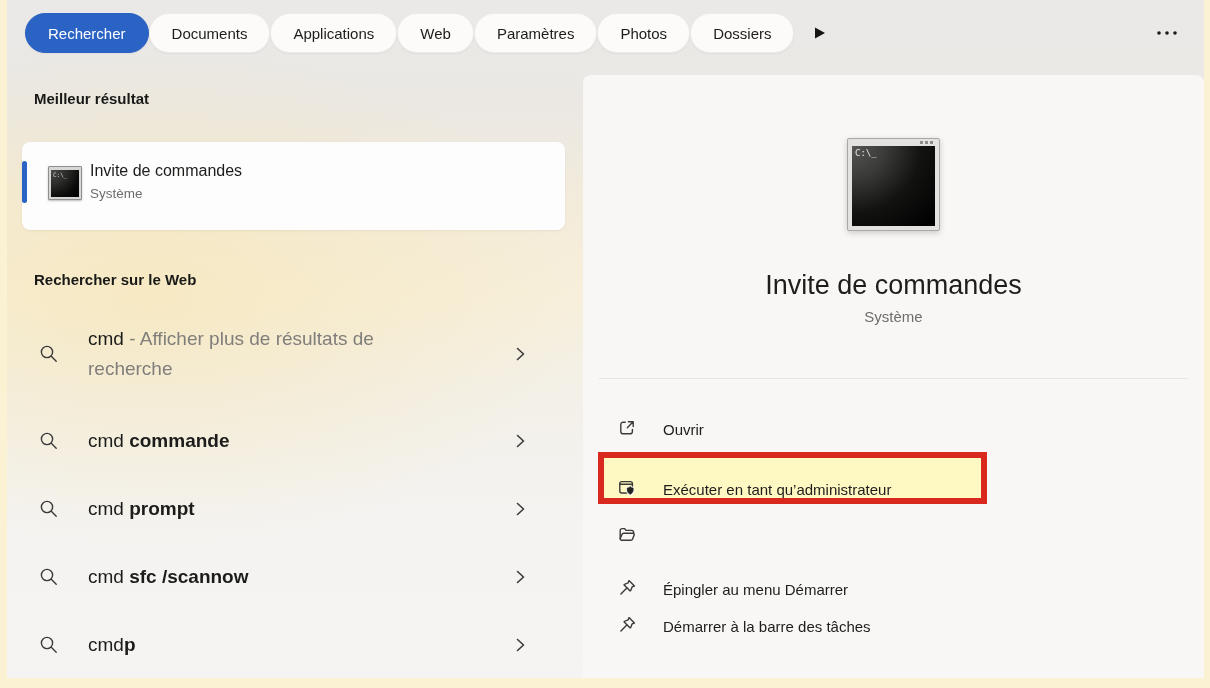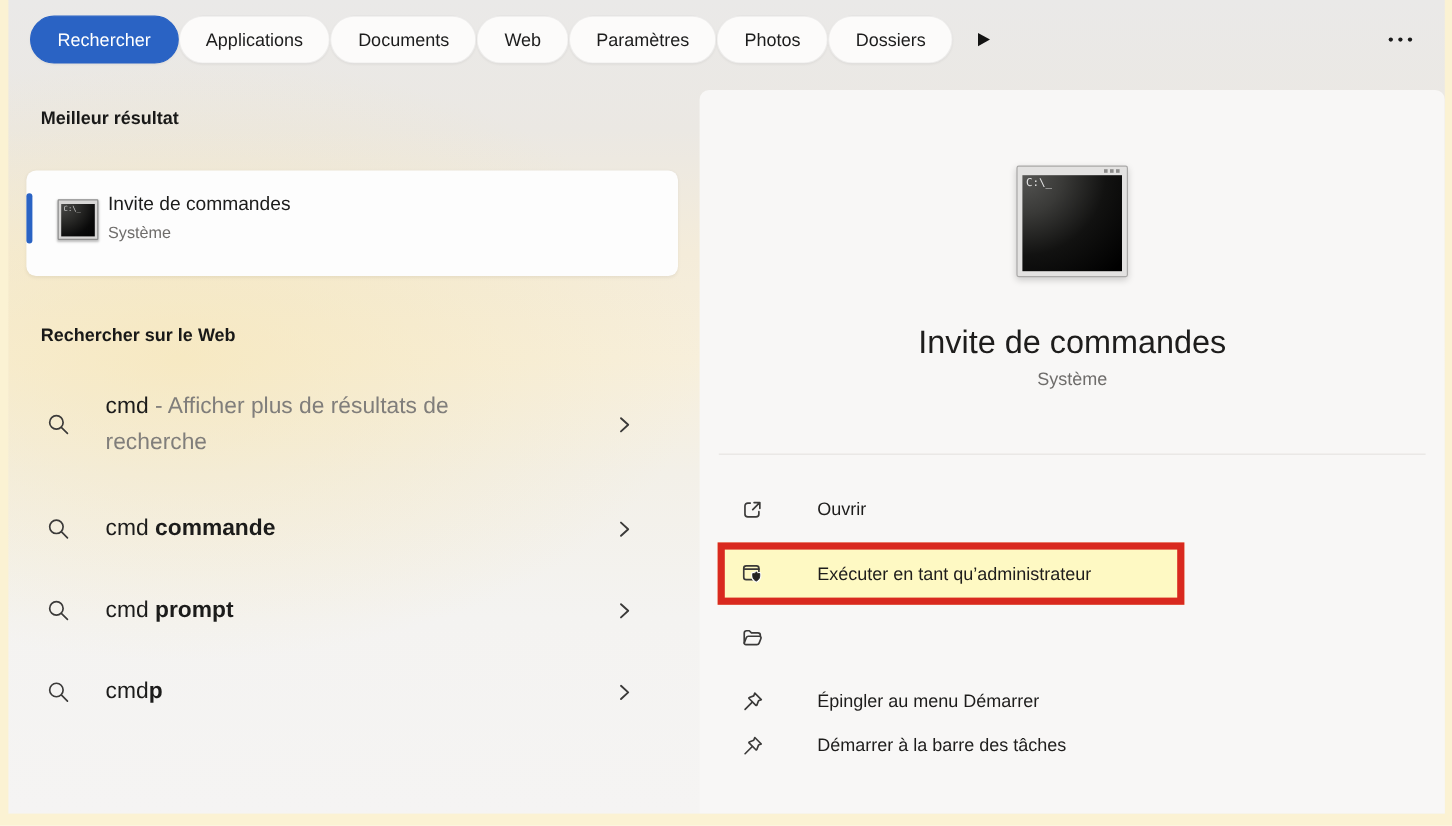--- a/index.html
+++ b/index.html
@@ -60,41 +60,41 @@
   .cmd-icon-big .prompt { position:absolute; top:2px; left:3px; font-family:"DejaVu Sans Mono", monospace;
     font-size:9px; color:#e6e6e6; }
 
   
   .right-panel { position:absolute; left:576px; right:0; top:75px; bottom:0; background:#f8f7f6;
     border-radius:8px 8px 0 0; }
   .preview-title { margin-top:39px; text-align:center; font-size:27px; color:#1e1d1c; }
   .preview-sub { margin-top:7px; text-align:center; font-size:15px; color:#6f6d6b; }
   .divider { height:1px; background:#e6e4e2; margin:53px 16px 0 16px; }
   .actions { margin-top:32px; padding-left:34px; }
-  .action-row { display:flex; align-items:center; height:27px; cursor:default;gap:18px; }
+  .action-row { display:flex; align-items:flex-end; height:27px; cursor:default; }
   .action-row svg { flex-shrink:0; }
   .action-label { margin-left:26px; font-size:15px; color:#1e1d1c; white-space:nowrap; }
   .a1 { margin-bottom:14px; }
   .a2 { margin-left:-19px; width:389px; height:52px; border:6px solid #d9291f; background:#fef9c3;
         padding-left:13px; margin-bottom:14px; }
   .a3 { margin-bottom:26px; }
   .a4 { margin-bottom:10px; }
 
   svg.stroke { fill:none; stroke:#3b3a39; stroke-width:1.4; stroke-linecap:round; stroke-linejoin:round; }
 </style>
 </head>
 <body>
 
 <div class="frame">
   <div class="window">
 
     <div class="tabbar">
       <div class="pill active">Rechercher</div>
+      <div class="pill">Documents</div>
       <div class="pill">Applications</div>
-      <div class="pill">Documents</div>
       <div class="pill">Web</div>
       <div class="pill">Paramètres</div>
       <div class="pill">Photos</div>
       <div class="pill">Dossiers</div>
       <div class="play-btn">
         <svg width="15" height="16" viewBox="0 0 15 16">
             <polygon points="3,2.5 13,8 3,13.5" fill="#141413"></polygon>
           </svg>
       </div>
       <div class="more-btn">
@@ -144,20 +144,30 @@
           <svg class="icon-chevron stroke" width="14" height="16" viewBox="0 0 14 16" style="stroke-width:1.6">
               <path d="M4.5 2.5 L10.5 8 L4.5 13.5"></path>
             </svg>
         </div>
         <div class="sugg-row r3">
           <svg class="icon-search stroke" width="22" height="22" viewBox="0 0 22 22">
               <circle cx="9" cy="9" r="5.6"></circle>
               <line x1="13.3" y1="13.3" x2="18.2" y2="18.2"></line>
             </svg>
           <div class="sugg-text"><span class="q">cmd </span><span class="b">prompt</span></div>
+          <svg class="icon-chevron stroke" width="14" height="16" viewBox="0 0 14 16" style="stroke-width:1.6">
+              <path d="M4.5 2.5 L10.5 8 L4.5 13.5"></path>
+            </svg>
+        </div>
+        <div class="sugg-row r4">
+          <svg class="icon-search stroke" width="22" height="22" viewBox="0 0 22 22">
+              <circle cx="9" cy="9" r="5.6"></circle>
+              <line x1="13.3" y1="13.3" x2="18.2" y2="18.2"></line>
+            </svg>
+          <div class="sugg-text"><span class="q">cmd </span><span class="b">sfc /scannow</span></div>
           <svg class="icon-chevron stroke" width="14" height="16" viewBox="0 0 14 16" style="stroke-width:1.6">
               <path d="M4.5 2.5 L10.5 8 L4.5 13.5"></path>
             </svg>
         </div>
         <div class="sugg-row r5">
           <svg class="icon-search stroke" width="22" height="22" viewBox="0 0 22 22">
               <circle cx="9" cy="9" r="5.6"></circle>
               <line x1="13.3" y1="13.3" x2="18.2" y2="18.2"></line>
             </svg>
           <div class="sugg-text"><span class="q">cmd</span><span class="b">p</span></div>

